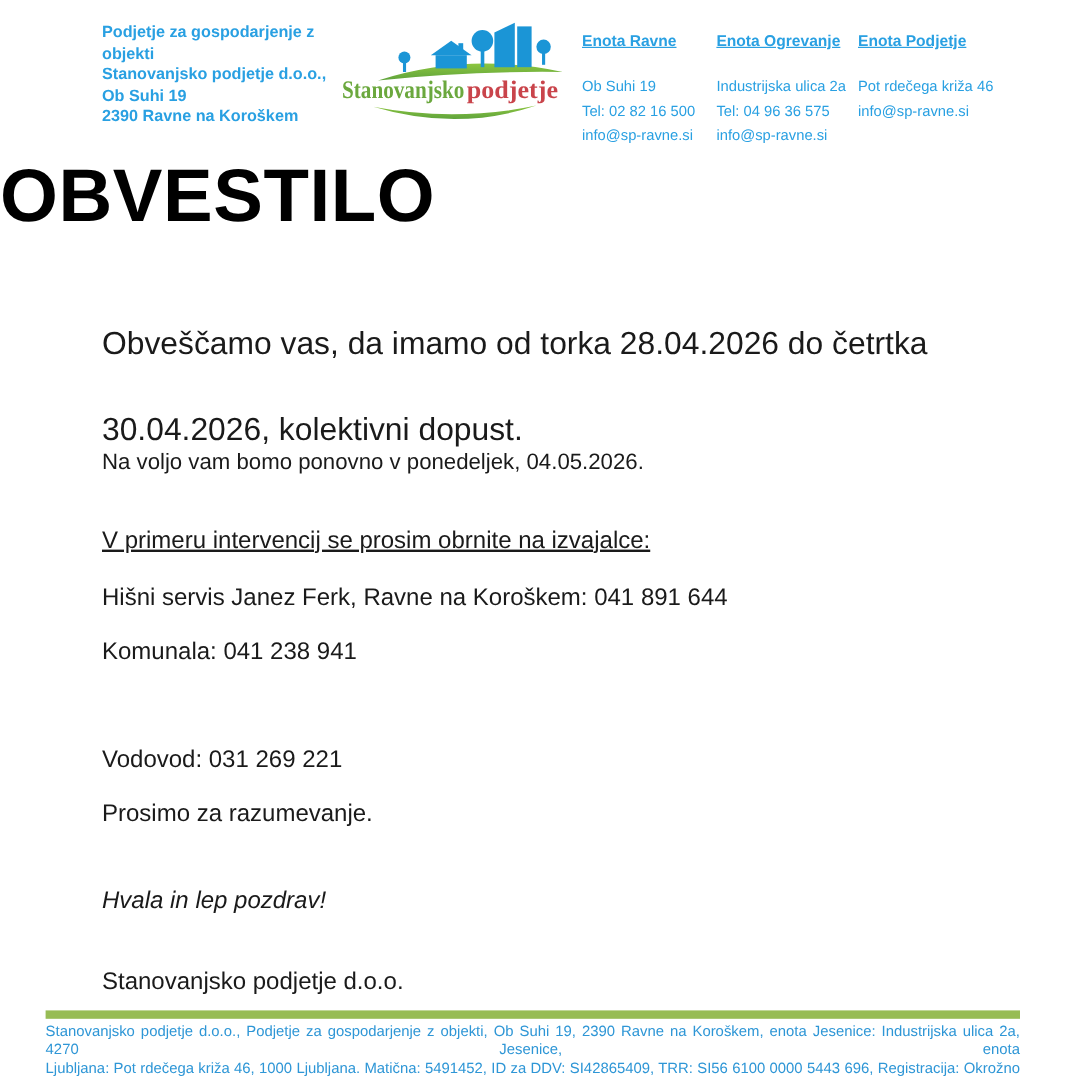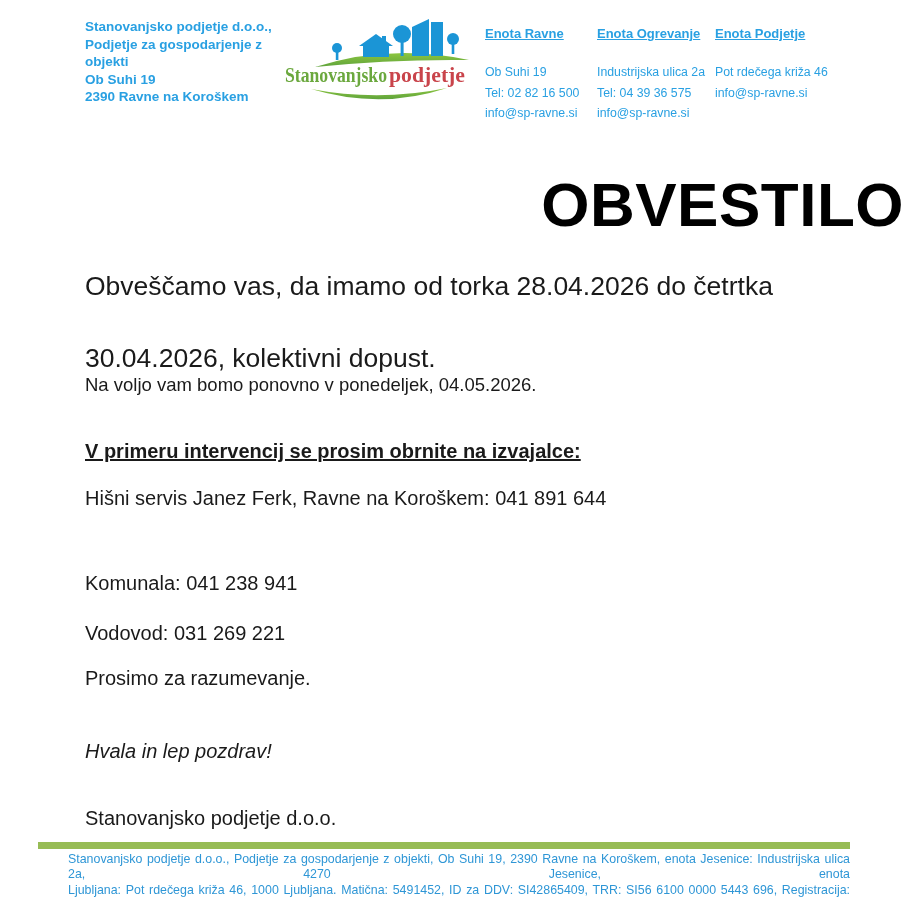--- a/index.html
+++ b/index.html
@@ -18,53 +18,52 @@
   }
   .logo{position:absolute;left:281px;top:8px;width:192px;height:100px;}
   .branch{position:absolute;top:24px;color:#29a0e2;font-size:12.3px;line-height:20.4px;}
   .branch-ravne{left:485px;width:106px;}
   .branch-jesenice{left:597px;width:114px;}
   .branch-ljubljana{left:715px;width:130px;}
   .branch-title{font-weight:bold;text-decoration:underline;font-size:13px;display:inline-block;margin-bottom:18px;}
   
   .page-title{
     position:absolute;left:0;top:128px;width:100%;
-    text-align:right;font-size:62px;font-weight:800;color:#000;
+    text-align:left;font-size:62px;font-weight:800;color:#000;
     letter-spacing:0.5px;
-    margin-top:41px;
   }
   
   .bodytext{position:absolute;left:85px;color:#1a1a1a;}
   .p-main{top:250px;width:748px;font-size:26.5px;line-height:72px;}
   .p-avail{top:374px;font-size:18.5px;}
-  .p-interv{top:440px;font-size:20px;font-weight:bold;text-decoration:underline;text-align:center;}
+  .p-interv{top:440px;font-size:20px;font-weight:normal;text-decoration:underline;text-align:center;}
   .contact-0{top:487px;font-size:20px;}
-  .contact-1{top:532px;font-size:20px;margin-top:40px;}
+  .contact-1{top:532px;font-size:20px;}
   .contact-2{top:577px;font-size:20px;}
   .contact-3{top:622px;font-size:20px;}
   .p-thanks{top:667px;font-size:20px;}
   .p-close{top:740px;font-size:20px;font-style:italic;}
   .p-sign{top:807px;font-size:20px;}
   
   .footer-bar{position:absolute;left:38px;top:842px;width:812px;height:7px;background:#97bc55;}
   .footer-text{
     position:absolute;left:38px;top:852px;width:812px;
     color:#2e96d6;font-size:12.4px;line-height:15.4px;
   }
-  .footer-line{white-space:nowrap;margin-left:30px;}
+  .footer-line{white-space:nowrap;}
   .footer-line.justify{white-space:normal;text-align:justify;text-align-last:justify;}
 </style>
 </head>
 <body>
 
 <div class="page">
 
   <div class="company-block">
+    <div>Podjetje za gospodarjenje z objekti</div>
     <div>Stanovanjsko podjetje d.o.o.,</div>
-    <div>Podjetje za gospodarjenje z objekti</div>
     <div>Ob Suhi 19</div>
     <div>2390 Ravne na Koroškem</div>
   </div>
 
   <div class="logo">
     <svg width="192" height="100" viewBox="0 0 192 98">
       <defs>
         <linearGradient id="grn" x1="0" y1="0" x2="0" y2="1">
           <stop offset="0" stop-color="#8dc63f"></stop>
           <stop offset="1" stop-color="#5fa33c"></stop>
@@ -109,21 +108,21 @@
   <div class="branch branch-ravne">
     <span class="branch-title">Enota Ravne</span>
     <div>Ob Suhi 19</div>
     <div>Tel: 02 82 16 500</div>
     <div>info@sp-ravne.si</div>
   </div>
 
   <div class="branch branch-jesenice">
     <span class="branch-title">Enota Ogrevanje</span>
     <div>Industrijska ulica 2a</div>
-    <div>Tel: 04 39 36 575</div>
+    <div>Tel: 04 96 36 575</div>
     <div>info@sp-ravne.si</div>
   </div>
 
   <div class="branch branch-ljubljana">
     <span class="branch-title">Enota Podjetje</span>
     <div>Pot rdečega križa 46</div>
     <div>info@sp-ravne.si</div>
   </div>
 
   <div class="page-title">OBVESTILO</div>

